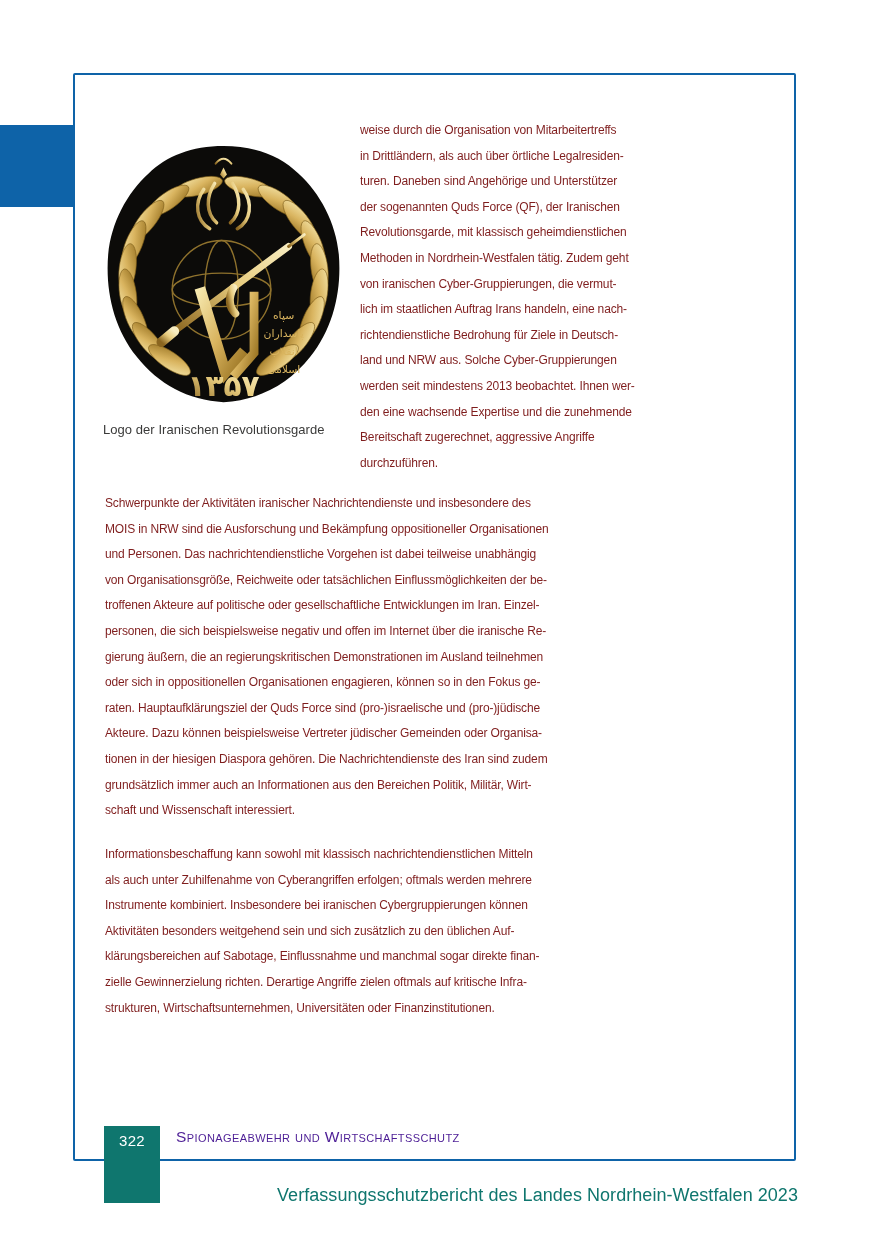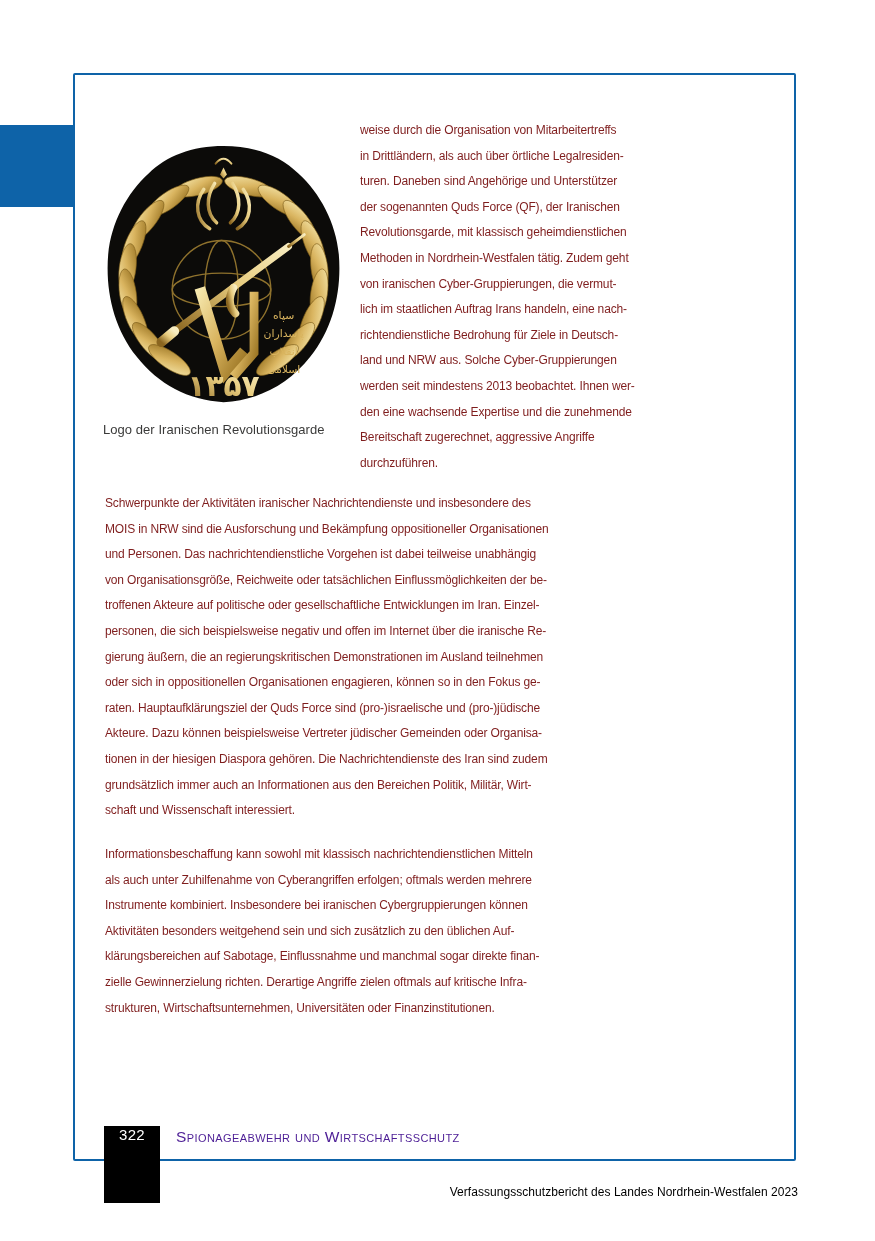--- a/index.html
+++ b/index.html
@@ -24,30 +24,30 @@
   }
   .body-text{
     white-space:pre;font-size:12px;line-height:25.6px;color:#7f1d1d;letter-spacing:-0.15px;
   }
   .intro-text{margin-top:-3px;}
   .para{position:absolute;left:105px;}
   .para1{top:491px;}
   .para2{top:842px;}
   .para3{top:1041px;}
   .footer-page-box{
-    position:absolute;left:104px;top:1126px;width:56px;height:77px;background:#000000;
-    z-index:3;color:#ffffff;font-size:15px;text-align:center;box-sizing:border-box;
+    position:absolute;left:104px;top:1126px;width:56px;height:77px;background:#0f766e;
+    z-index:3;color:#ffffff;font-size:15px;text-align:center;padding-top:6px;box-sizing:border-box;
     letter-spacing:0.3px;
   }
   .footer-section{
     position:absolute;left:176px;top:1128px;color:#4c1d95;font-size:15.5px;
     font-variant:small-caps;letter-spacing:0.4px;z-index:3;
   }
   .footer-report{
-    position:absolute;right:77px;top:1185px;color:#000000;font-size:12px;letter-spacing:0.05px;
+    position:absolute;right:77px;top:1185px;color:#0f766e;font-size:18px;letter-spacing:0.05px;
   }
 </style>
 </head>
 <body>
 
 <div class="screen">
 
   <div class="frame"></div>
   <div class="side-tab"></div>
 

